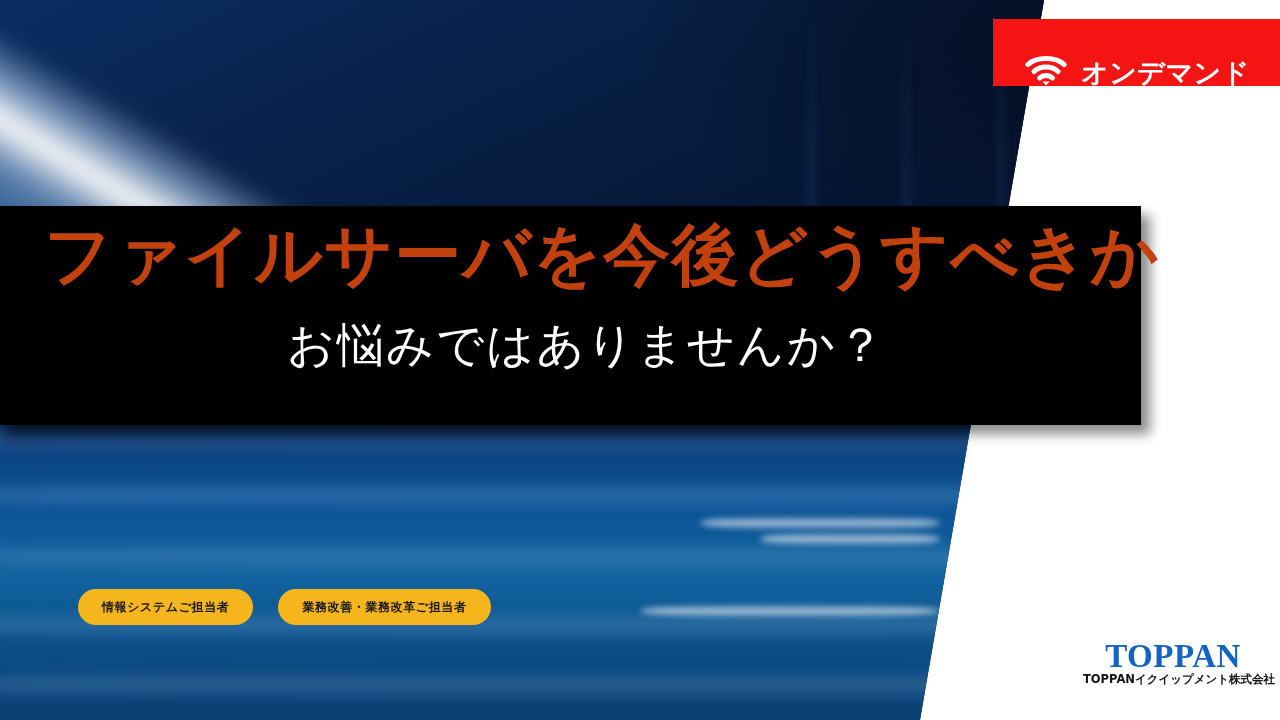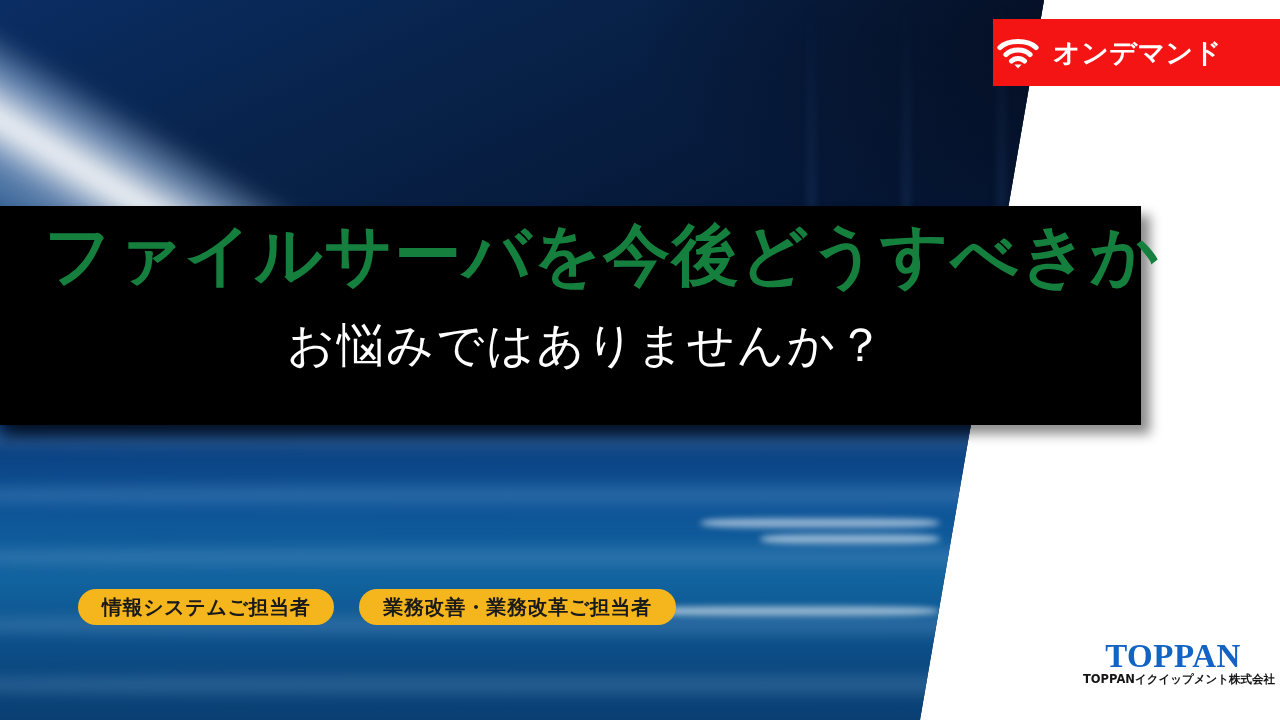--- a/index.html
+++ b/index.html
@@ -68,39 +68,39 @@
   }
   .bg-seam{
     position:absolute;left:0;top:414px;width:100%;height:34px;
     background:linear-gradient(to bottom,rgba(4,16,38,.85),rgba(4,16,38,0));
     filter:blur(5px);
   }
 
   
   #ondemand-badge{
     position:absolute;left:993px;top:19px;width:287px;height:67px;
-    background:#f51414;display:flex;align-items:center;gap:14px;
-    padding-left:4px;box-sizing:border-box;z-index:6;
+    background:#f51414;display:flex;align-items:flex-end;gap:14px;
+    padding-left:32px;box-sizing:border-box;z-index:6;
   }
   #ondemand-badge .wifi{width:42px;height:32px;position:relative;flex:0 0 auto;}
   #ondemand-badge .wifi svg{display:block;}
   #ondemand-badge .badge-text{
     color:#fff;font-size:27px;font-weight:bold;letter-spacing:.5px;line-height:1;
     font-family:"DejaVu Sans","Liberation Sans",sans-serif;white-space:nowrap;
   }
 
   
   #headline-box{
     position:absolute;left:0;top:206px;width:1141px;height:219px;
     background:#000000;z-index:5;
     box-shadow:9px 9px 11px rgba(0,0,0,.45);
   }
   #headline-main{
     position:absolute;left:44px;top:14px;width:1070px;
-    color:#15803d;font-size:67px;font-weight:bold;line-height:1.05;
+    color:#c2410c;font-size:67px;font-weight:bold;line-height:1.05;
     letter-spacing:1.5px;white-space:nowrap;
     font-family:"DejaVu Sans","Liberation Sans",sans-serif;
   }
   #headline-sub{
     position:absolute;left:0;top:110px;width:1141px;
     text-align:center;color:#ffffff;font-size:47px;font-weight:400;
     letter-spacing:2px;line-height:1.25;white-space:nowrap;
     font-family:"DejaVu Sans","Liberation Sans",sans-serif;
     padding-left:16px;
   }
@@ -119,21 +119,21 @@
 
   
   #audience-row{
     position:absolute;left:78px;top:589px;width:1000px;height:36px;z-index:5;
     display:flex;align-items:center;gap:25px;
   }
   .pill{
     height:36px;border-radius:18px;background:#f4b51d;
     display:flex;align-items:center;justify-content:center;
     padding:0 24px;box-sizing:border-box;
-    color:#1a1a1a;font-size:20px;font-weight:bold;letter-spacing:.6px;white-space:nowrap;
+    color:#1a1a1a;font-size:12px;font-weight:bold;letter-spacing:.6px;white-space:nowrap;
     font-family:"DejaVu Sans","Liberation Sans",sans-serif;
   }
 
   
   #toppan-logo{
     position:absolute;left:1083px;top:640px;width:180px;z-index:6;text-align:center;
   }
   #toppan-wordmark{
     color:#1263c4;font-size:33px;font-weight:bold;letter-spacing:.5px;line-height:1;
     font-family:"Liberation Serif","DejaVu Serif",serif;

